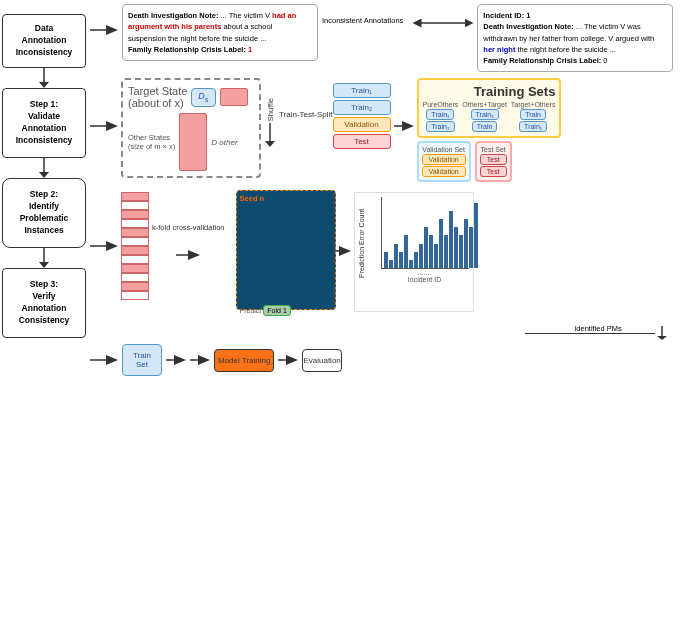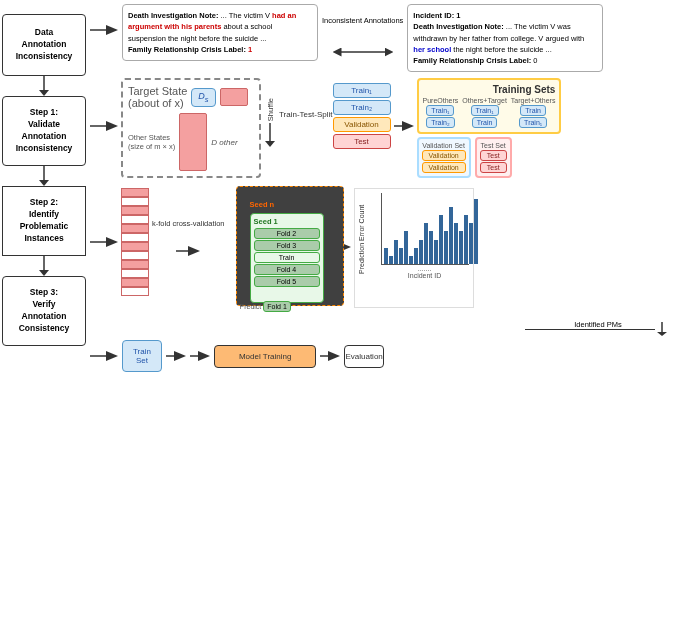--- a/index.html
+++ b/index.html
@@ -21,21 +21,21 @@
     }
 
   </style>
 </head>
 <body>
 
 <div class="main-container">
 
   <div style="width:88px; display:flex; flex-direction:column; padding:4px 2px; position:relative;">
 
-    <div style="margin-top:10px; border:1.5px solid #333; border-radius:4px; padding:4px; text-align:center; font-size:8.5px; font-weight:bold; line-height:1.4; background:#fff; height:62px; display:flex; align-items:center; justify-content:center;">
+    <div style="margin-top:10px; border:1.5px solid #333; border-radius:4px; padding:4px; text-align:center; font-size:8.5px; font-weight:bold; line-height:1.4; background:#fff; height:54px; display:flex; align-items:center; justify-content:center;">
       <span style="white-space:pre-line;">Data
 Annotation
 Inconsistency</span>
     </div>
 
     <div style="display:flex; justify-content:center; height:20px; align-items:center;">
       <svg width="16" height="20">
           <line x1="8" y1="0" x2="8" y2="14" stroke="#333" stroke-width="1.5"></line>
           <polygon points="3,14 13,14 8,20" fill="#333"></polygon>
         </svg>
@@ -48,21 +48,21 @@
 Inconsistency</span>
     </div>
 
     <div style="display:flex; justify-content:center; height:20px; align-items:center;">
       <svg width="16" height="20">
           <line x1="8" y1="0" x2="8" y2="14" stroke="#333" stroke-width="1.5"></line>
           <polygon points="3,14 13,14 8,20" fill="#333"></polygon>
         </svg>
     </div>
 
-    <div style="border:1.5px solid #333; border-radius:0; padding:4px; text-align:center; font-size:8.5px; font-weight:bold; line-height:1.4; background:#fff; height:70px; display:flex; align-items:center; justify-content:center;">
+    <div style="border:1.5px solid #333; border-radius:8px; padding:4px; text-align:center; font-size:8.5px; font-weight:bold; line-height:1.4; background:#fff; height:70px; display:flex; align-items:center; justify-content:center;">
       <span style="white-space:pre-line;">Step 2:
 Identify
 Problematic
 Instances</span>
     </div>
 
     <div style="display:flex; justify-content:center; height:20px; align-items:center;">
       <svg width="16" height="20">
           <line x1="8" y1="0" x2="8" y2="14" stroke="#333" stroke-width="1.5"></line>
           <polygon points="3,14 13,14 8,20" fill="#333"></polygon>
@@ -86,41 +86,41 @@
             <line x1="0" y1="8" x2="22" y2="8" stroke="#333" stroke-width="1.5"></line>
             <polygon points="16,3 28,8 16,13" fill="#333"></polygon>
           </svg>
       </div>
 
       <div style="border:1.5px solid #aaa; border-radius:4px; padding:5px; width:196px; font-size:7.5px; line-height:1.5; background:#fff;">
         <div><span style="font-weight:bold;">Death Investigation Note:</span><span> ... The victim V <span style="color:#c00; font-weight:bold;">had an argument with his parents</span> about a school suspension the night before the suicide ...</span></div>
         <div><span style="font-weight:bold;">Family Relationship Crisis Label:</span> <span style="color:#c00; font-weight:bold;">1</span></div>
       </div>
 
-      <div style="display:flex; flex-direction:column; align-items:center; justify-content:center; padding-top:12px; gap:18px;">
+      <div style="display:flex; flex-direction:row; align-items:flex-start; justify-content:center; padding-top:12px; gap:10px;">
         <div style="font-size:7.5px; text-align:center; line-height:1.4;">Inconsistent
 Annotations</div>
         <div style="display:flex; align-items:center;">
           <svg width="60" height="14">
             <defs>
                 <marker id="arr1" markerWidth="6" markerHeight="6" refX="3" refY="3" orient="auto">
                   <polygon points="0 0, 6 3, 0 6" fill="#333"></polygon>
                 </marker>
             <marker id="arr2" markerWidth="6" markerHeight="6" refX="3" refY="3" orient="auto-start-reverse">
                   <polygon points="0 0, 6 3, 0 6" fill="#333"></polygon>
                 </marker>
               </defs>
             <line x1="4" y1="7" x2="56" y2="7" stroke="#333" stroke-width="1.5" marker-start="url(#arr2)" marker-end="url(#arr1)"></line>
           </svg>
         </div>
       </div>
 
       <div style="border:1.5px solid #aaa; border-radius:4px; padding:5px; width:196px; font-size:7.5px; line-height:1.5; background:#fff;">
         <div style="font-weight:bold;">Incident ID: 1</div>
-        <div><span style="font-weight:bold;">Death Investigation Note:</span><span> ... The victim V was withdrawn by her father from college. V argued with <span style="color:#00c; font-weight:bold;">her school</span> the night before the suicide ...</span></div>
+        <div><span style="font-weight:bold;">Death Investigation Note:</span><span> ... The victim V was withdrawn by her father from college. V argued with <span style="color:#00c; font-weight:bold;">her night</span> the night before the suicide ...</span></div>
         <div><span style="font-weight:bold;">Family Relationship Crisis Label:</span> <span>0</span></div>
       </div>
     </div>
 
     <div style="display:flex; align-items:flex-start; gap:3px; margin-bottom:6px;">
 
       <div style="display:flex; align-items:center; padding-top:40px;">
         <svg width="28" height="16">
             <line x1="0" y1="8" x2="22" y2="8" stroke="#333" stroke-width="1.5"></line>
             <polygon points="16,3 28,8 16,13" fill="#333"></polygon>
@@ -169,21 +169,21 @@
       <div style="display:flex; align-items:center; padding-top:40px;">
         <svg width="20" height="16">
             <line x1="0" y1="8" x2="14" y2="8" stroke="#333" stroke-width="1.5"></line>
             <polygon points="8,3 20,8 8,13" fill="#333"></polygon>
           </svg>
       </div>
 
       <div style="display:flex; flex-direction:column; gap:3px;">
 
         <div style="border:2px solid #ffcc44; border-radius:4px; background:#fffbe8; padding:4px;">
-          <div style="font-size:10px; font-weight:bold; text-align:right; color:#333; margin-bottom:2px;">Training Sets</div>
+          <div style="font-size:13px; font-weight:bold; text-align:right; color:#333; margin-bottom:2px;">Training Sets</div>
           <div style="display:flex; gap:4px;">
 
             <div style="display:flex; flex-direction:column; align-items:center; gap:1px;">
               <div style="font-size:7px; color:#555;">PureOthers</div>
               <div style="border:1.5px solid #5599cc; border-radius:3px; padding:1px 4px; font-size:7px; background:#d4e8f8; text-align:center; color:#2255aa;">Train₁</div>
               <div style="border:1.5px solid #5599cc; border-radius:3px; padding:1px 4px; font-size:7px; background:#d4e8f8; text-align:center; color:#2255aa;">Train₂</div>
             </div>
 
             <div style="display:flex; flex-direction:column; align-items:center; gap:1px;">
               <div style="font-size:7px; color:#555;">Others+Target</div>
@@ -249,32 +249,23 @@
         <div style="font-size:7.5px; text-align:center; color:#333; line-height:1.4;">k-fold
 cross-validation</div>
         <svg width="24" height="14">
             <line x1="0" y1="7" x2="18" y2="7" stroke="#333" stroke-width="1.5"></line>
             <polygon points="12,2 24,7 12,12" fill="#333"></polygon>
           </svg>
       </div>
 
       <div style="position:relative; width:100px; height:130px; margin-top:2px;">
 
-        <div style="position:absolute; top:0; left:8px; border:1.5px dashed #ff8800; border-radius:4px; background:#404040; padding:13px; width:108px; height:120px;">
+        <div style="position:absolute; top:0; left:8px; border:1.5px dashed #ff8800; border-radius:4px; background:#0c4a6e; padding:3px; width:100px; height:120px;">
           <div style="font-size:7.5px; color:#ff6600; font-weight:bold; margin-bottom:2px;">Seed n</div>
 
-          <div style="position:relative; border:1.5px solid #44aa44; border-radius:4px; background:#e8f8e8; padding:3px; margin-top:4px; width:74px; height:90px;">
-            <div style="font-size:7.5px; color:#227722; font-weight:bold; margin-bottom:2px;">Seed 1</div>
-
-            <div style="border:1.5px solid #44aa44; border-radius:3px; background:#aaccaa; padding:1px 3px; font-size:7px; margin-bottom:1px; text-align:center;">Fold 2</div>
-            <div style="border:1.5px solid #44aa44; border-radius:3px; background:#aaccaa; padding:1px 3px; font-size:7px; margin-bottom:1px; text-align:center;">Fold 3</div>
-            <div style="border:1.5px solid #44aa44; border-radius:3px; background:#e8f8e8; padding:1px 3px; font-size:7px; margin-bottom:1px; text-align:center;">Train</div>
-            <div style="border:1.5px solid #44aa44; border-radius:3px; background:#aaccaa; padding:1px 3px; font-size:7px; margin-bottom:1px; text-align:center;">Fold 4</div>
-            <div style="border:1.5px solid #44aa44; border-radius:3px; background:#aaccaa; padding:1px 3px; font-size:7px; margin-bottom:1px; text-align:center;">Fold 5</div>
-          </div>
         </div>
 
         <div style="position:absolute; bottom:4px; left:12px; display:flex; align-items:center; gap:2px;">
           <div style="font-size:7px; color:#555;">Predict</div>
           <div style="border:1.5px solid #44aa44; border-radius:3px; background:#aaccaa; padding:1px 3px; font-size:7px; text-align:center;">Fold 1</div>
         </div>
       </div>
 
       <div style="display:flex; align-items:center; padding-top:55px;">
         <svg width="20" height="16">
@@ -345,21 +336,21 @@
       </div>
 
 
       <div style="display:flex; align-items:center;">
         <svg width="20" height="14">
             <line x1="0" y1="7" x2="14" y2="7" stroke="#333" stroke-width="1.5"></line>
             <polygon points="8,2 20,7 8,12" fill="#333"></polygon>
           </svg>
       </div>
 
-      <div style="border:1.5px solid #333; border-radius:4px; background:#fdba74; padding:6px 24px; font-size:8px; text-align:center; color:#333;">Model Training</div>
+      <div style="border:1.5px solid #333; border-radius:4px; background:#f97316; padding:6px 3px; font-size:8px; text-align:center; color:#333;">Model Training</div>
 
       <div style="display:flex; align-items:center;">
         <svg width="20" height="14">
             <line x1="0" y1="7" x2="14" y2="7" stroke="#333" stroke-width="1.5"></line>
             <polygon points="8,2 20,7 8,12" fill="#333"></polygon>
           </svg>
       </div>
 
       <div style="border:1.5px solid #333; border-radius:4px; background:#fff; padding:6px 0; font-size:8px; text-align:center; color:#333;">Evaluation</div>
     </div>

